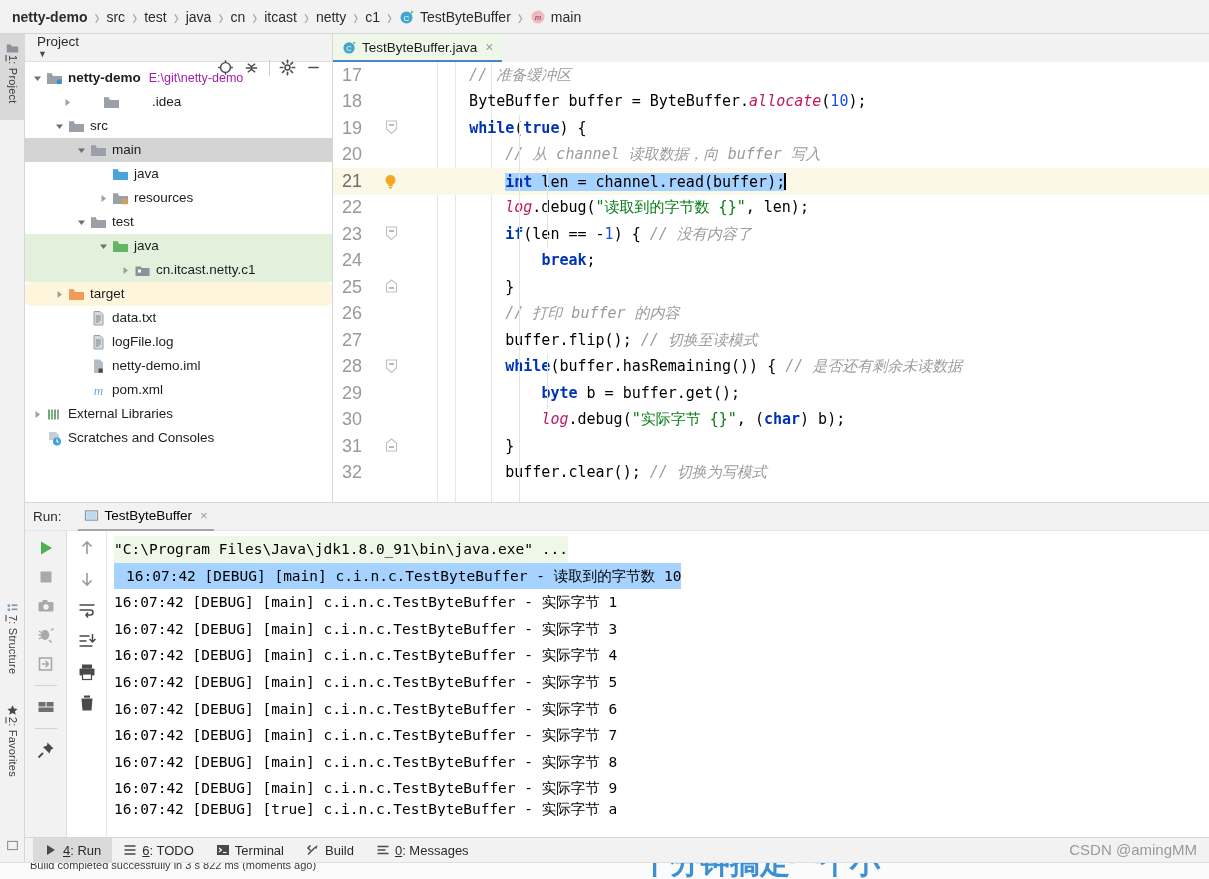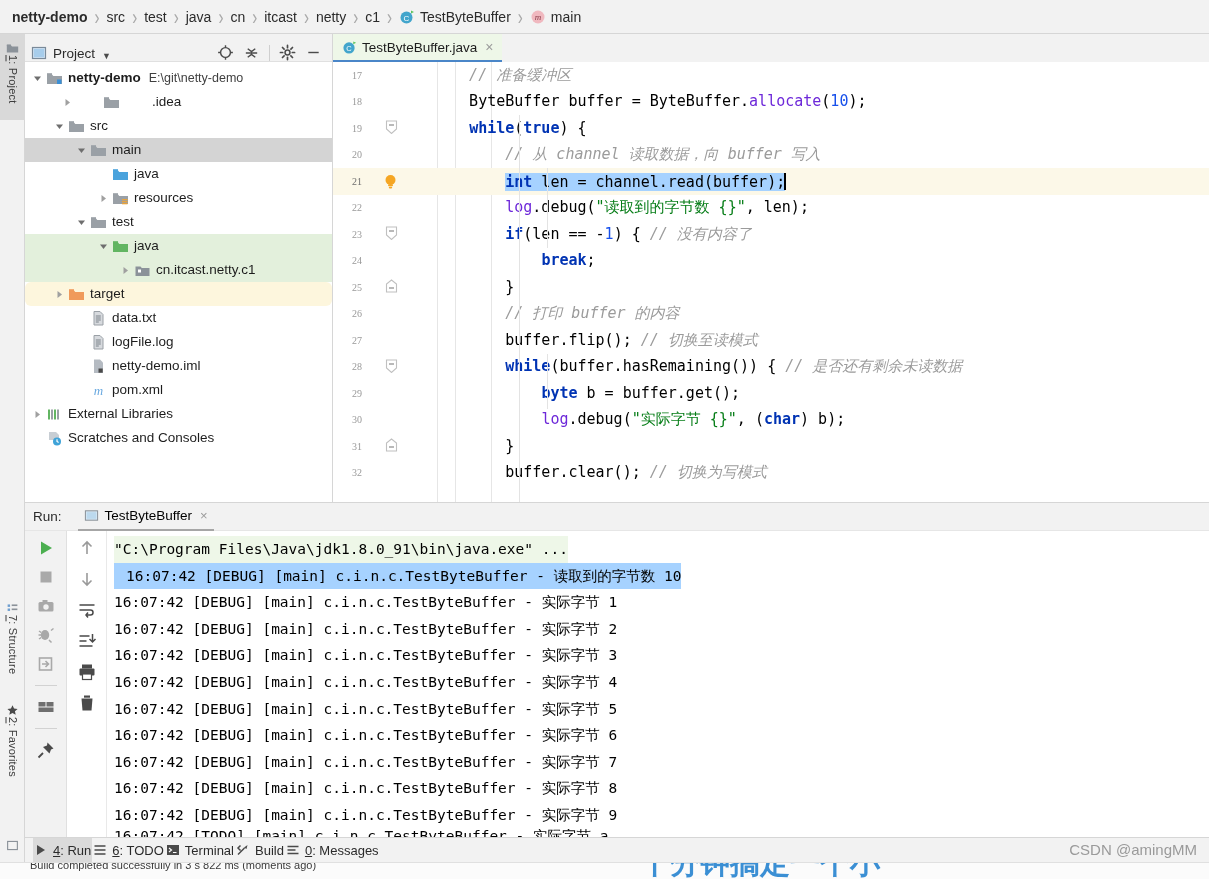--- a/index.html
+++ b/index.html
@@ -44,79 +44,79 @@
   .vtab u { text-decoration: underline; }
   .vicon { width: 13px; height: 13px; margin-top: 4px; }
 
   
   .project-panel {
     position: absolute; left: 25px; top: 34px; width: 308px; height: 468px;
     background: #ffffff; border-right: 1px solid #d6d6d6;
   }
   .panel-header {
     height: 28px; background: #f2f2f2; border-bottom: 1px solid #e0e0e0;
-    display: flex; align-items: flex-end; padding: 0 6px;
+    display: flex; align-items: flex-start; padding: 0 6px; flex-direction: column;
   }
   .panel-title { font-size: 13.5px; color: #2b2b2b; margin-left: 6px; }
   .panel-caret { margin-left: 7px; color: #4b4b4b; font-size: 9px; }
   .panel-actions { margin-left: auto; display: flex; align-items: center; gap: 9px; padding-right: 4px; }
   .hdr-ic { width: 17px; height: 17px; cursor: pointer; }
   .sep-v { width: 1px; height: 16px; background: #cfcfcf; }
 
   .tree { padding-top: 4px; font-size: 13.5px; color: #1d1d1d; }
   .tnode {
     display: flex; align-items: center; height: 24px; padding-right: 4px;
     white-space: nowrap; cursor: default;
   }
   .tnode.sel-grey { background: #d4d4d4; }
   .tnode.sel-green { background: #e3f0dc; }
   .tnode.sel-yellow { background: #fdf6dd; border-radius: 6px; }
   .arrow { width: 13px; height: 13px; flex: none; margin-right: 2px; }
   .arrow-sp { width: 13px; flex: none; margin-right: 2px; }
   .ticon { width: 17px; height: 17px; flex: none; margin-right: 5px; }
   .tlabel { line-height: 1; }
   .tnode.bold .tlabel { font-weight: bold; }
-  .tpath { color: #404040; margin-left: 8px; font-size: 12.5px; }
+  .tpath { color: #a21caf; margin-left: 8px; font-size: 12.5px; }
 
   
   .editor-area {
     position: absolute; left: 333px; top: 34px; width: 876px; height: 468px;
     background: #ffffff;
   }
   .tabbar { height: 28px; background: #f2f2f2; display: flex; align-items: flex-end; }
   .etab {
     height: 28px; display: flex; align-items: center; padding: 0 8px 0 9px;
     background: #eef7e8; border-bottom: 2px solid #4a86c8; font-size: 13.5px; color: #1d1d1d;
   }
   .etab .tabclose { margin-left: 8px; color: #9b9b9b; font-size: 14px; cursor: pointer; }
   .tab-ic { width: 15px; height: 15px; margin-right: 5px; }
 
   .code-wrap { position: relative; height: 440px; background: #fff; overflow: hidden; }
   .code-row { display: flex; height: 26.5px; align-items: center; position: relative; }
   .code-row.cur { background: #fcf8e8; }
   .lnum {
     width: 38px; text-align: right; padding-right: 9px; flex: none;
-    color: #999999; font-family: Liberation Serif, serif; font-size: 10px;
+    color: #999999; font-family: Liberation Sans, sans-serif; font-size: 18px;
   }
   .code-row.cur .lnum { color: #6d6d6d; }
   .gutter-icons { width: 48px; flex: none; position: relative; height: 26.5px; }
   .fold {
     position: absolute; left: 14px; top: 5px; width: 13px; height: 14px;
   }
   .bulb { position: absolute; left: 10px; top: 4px; width: 19px; height: 19px; }
   .gsep { position: absolute; top: 0; bottom: 0; width: 1px; background: #e6e6e6; }
   .codetext {
     font-family: "DejaVu Sans Mono", monospace; font-size: 15px;
     white-space: pre; color: #000; padding-left: 14px; line-height: 1;
   }
   .k { color: #0033b3; font-weight: bold; }
   .cm { color: #9b9b9b; font-style: italic; }
   .st { color: #067d17; }
   .nm { color: #1750eb; }
-  .fi { color: #6d28d9; }
+  .fi { color: #be185d; font-style: italic; }
   .sel-code { background: #a6d2ff; }
   .caret {
     display: inline-block; width: 1.5px; height: 17px; background: #000;
     vertical-align: -3px; margin-left: -1px;
   }
   .indent-guide { position: absolute; width: 1px; background: #e3e3e3; }
 
   
   .run-panel {
     position: absolute; left: 25px; top: 502px; width: 1184px; height: 343px;
@@ -153,21 +153,21 @@
   .cline.hl { background: #a6d2ff; padding-left: 12px; }
   .cline.clipped { height: 14px; line-height: 14px; overflow: hidden; }
 
   
   .statusbar {
     position: absolute; left: 25px; bottom: 17px; width: 1184px; height: 25px;
     background: #f2f2f2; display: flex; align-items: center; padding-left: 8px;
     border-top: 1px solid #d6d6d6;
   }
   .sb-item {
-    display: flex; align-items: center; height: 25px; padding: 0 1px;
+    display: flex; align-items: center; height: 25px; padding: 0 11px;
     font-size: 13px; color: #2b2b2b; cursor: pointer; gap: 5px;
   }
   .sb-item.active { background: #dadada; }
   .sb-item u { text-decoration: underline; }
   .sb-ic { width: 14px; height: 14px; }
   .watermark {
     position: absolute; right: 12px; top: 3px; font-size: 15px; color: #9a9a9a;
     font-family: "Liberation Sans", sans-serif;
   }
   .bottom-sliver {
@@ -655,29 +655,28 @@
         </svg>
         <svg class="tb-ic" viewBox="0 0 20 20">
           <path d="M4.5 5.5h11l-1 12h-9z" fill="#4a4a4a"></path>
           <rect x="7" y="2.5" width="6" height="2.2" fill="#4a4a4a"></rect>
         </svg>
       </div>
       <div class="console" id="console">
           <div class="cline cmd">"C:\Program Files\Java\jdk1.8.0_91\bin\java.exe" ...</div>
           <div class="cline hl">16:07:42 [DEBUG] [main] c.i.n.c.TestByteBuffer - 读取到的字节数 10</div>
           <div class="cline">16:07:42 [DEBUG] [main] c.i.n.c.TestByteBuffer - 实际字节 1</div>
-          <div class="cline">16:07:42 [DEBUG] [main] c.i.n.c.TestByteBuffer - 实际字节 2</div>
           <div class="cline">16:07:42 [DEBUG] [main] c.i.n.c.TestByteBuffer - 实际字节 3</div>
           <div class="cline">16:07:42 [DEBUG] [main] c.i.n.c.TestByteBuffer - 实际字节 4</div>
           <div class="cline">16:07:42 [DEBUG] [main] c.i.n.c.TestByteBuffer - 实际字节 5</div>
           <div class="cline">16:07:42 [DEBUG] [main] c.i.n.c.TestByteBuffer - 实际字节 6</div>
           <div class="cline">16:07:42 [DEBUG] [main] c.i.n.c.TestByteBuffer - 实际字节 7</div>
           <div class="cline">16:07:42 [DEBUG] [main] c.i.n.c.TestByteBuffer - 实际字节 8</div>
           <div class="cline">16:07:42 [DEBUG] [main] c.i.n.c.TestByteBuffer - 实际字节 9</div>
-          <div class="cline clipped">16:07:42 [TODO] [main] c.i.n.c.TestByteBuffer - 实际字节 a</div>
+          <div class="cline clipped">16:07:42 [DEBUG] [true] c.i.n.c.TestByteBuffer - 实际字节 a</div>
         </div>
     </div>
 
   </div>
 
   <div class="statusbar">
     <div class="sb-item active">
       <svg class="sb-ic" viewBox="0 0 14 14">
         <path d="M3 2l8 5-8 5z" fill="#4a4a4a"></path>
       </svg>

